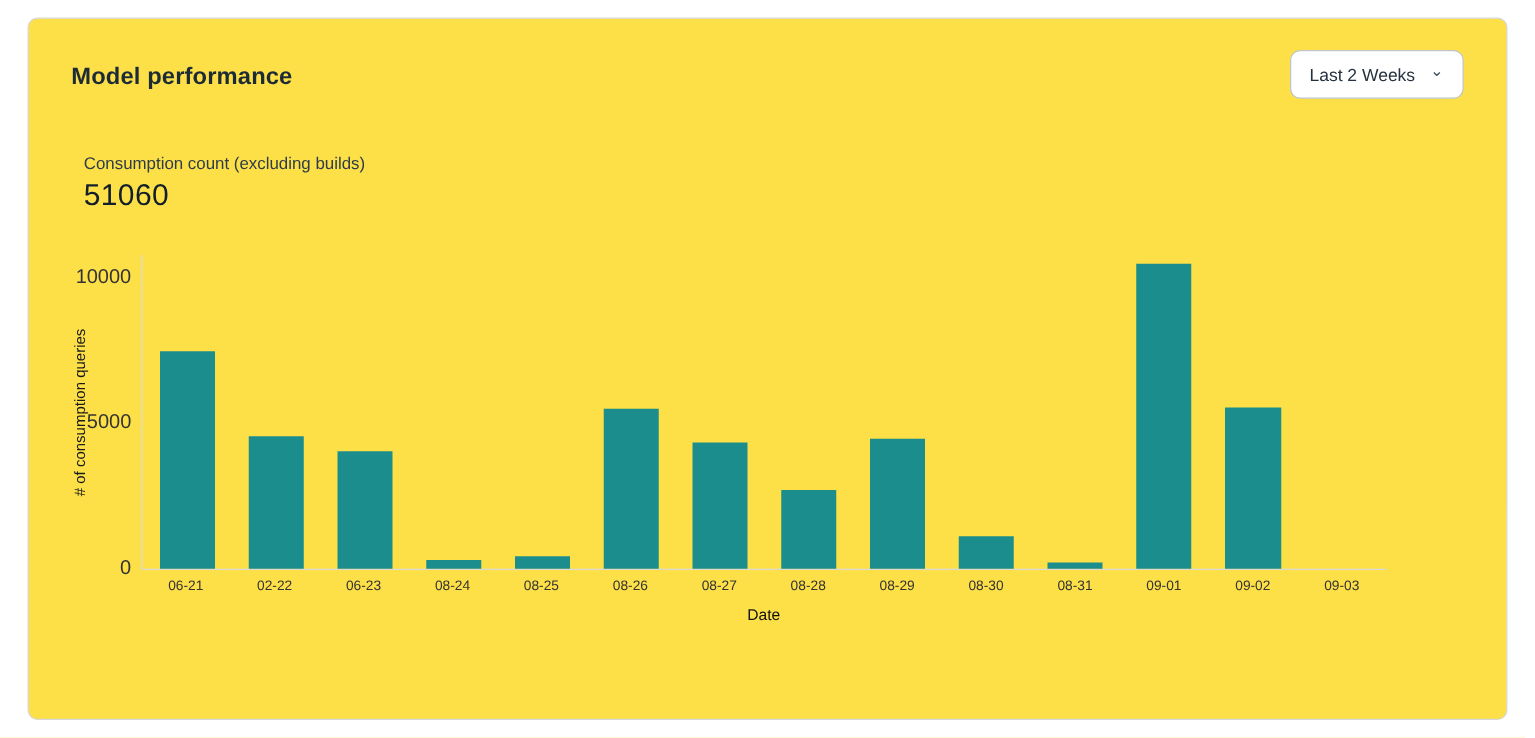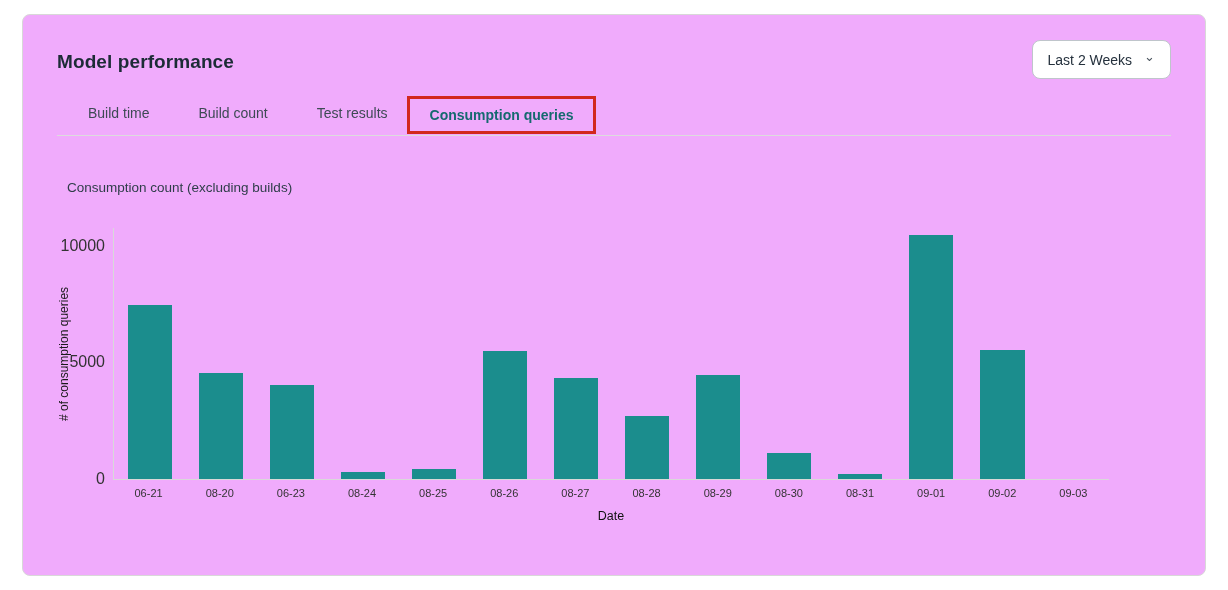--- a/index.html
+++ b/index.html
@@ -7,21 +7,21 @@
   body {
     width: 1228px; height: 590px;
     font-family: "Liberation Sans", "DejaVu Sans", sans-serif;
     color: #1c2b36;
     overflow: hidden;
   }
   .card {
     position: relative;
     margin: 14px 22px;
     width: 1184px; height: 562px;
-    background: #f0abfc;
+    background: #fde047;
     border: 1px solid #d8d8d8;
     border-radius: 8px;
     padding: 28px 34px 20px 34px;
     overflow: hidden;
   }
   .card-header {
     display: flex;
     justify-content: space-between;
     align-items: flex-start;
   }
@@ -156,29 +156,24 @@
 
 <div class="card">
   <div class="card-header">
     <h1 class="page-title">Model performance</h1>
     <button class="dropdown">
       <span>Last 2 Weeks</span>
       <span class="chev">⌄</span>
     </button>
   </div>
 
-  <div class="tabs" id="tabs">
-      <div class="tab">Build time</div>
-      <div class="tab">Build count</div>
-      <div class="tab">Test results</div>
-      <div class="tab active annotated">Consumption queries</div>
-    </div>
 
   <div class="metric">
     <div class="metric-label">Consumption count (excluding builds)</div>
+    <div class="metric-value">51060</div>
   </div>
 
   <div class="chart">
     <div class="y-axis-label"># of consumption queries</div>
     <div class="plot-region">
       <div class="plot" id="plot">
           <span class="ytick" style="bottom: 0px;">0</span>
           <span class="ytick" style="bottom: 116.667px;">5000</span>
           <span class="ytick" style="bottom: 233.333px;">10000</span>
           <div class="slot">
@@ -219,21 +214,21 @@
           </div>
           <div class="slot">
             <div class="bar" style="height: 129.5px; background: rgb(27, 141, 141);"></div>
           </div>
           <div class="slot">
             <div class="bar" style="height: 0px; background: rgb(27, 141, 141);"></div>
           </div>
         </div>
       <div class="xlabels" id="xlabels">
           <span>06-21</span>
-          <span>08-20</span>
+          <span>02-22</span>
           <span>06-23</span>
           <span>08-24</span>
           <span>08-25</span>
           <span>08-26</span>
           <span>08-27</span>
           <span>08-28</span>
           <span>08-29</span>
           <span>08-30</span>
           <span>08-31</span>
           <span>09-01</span>

